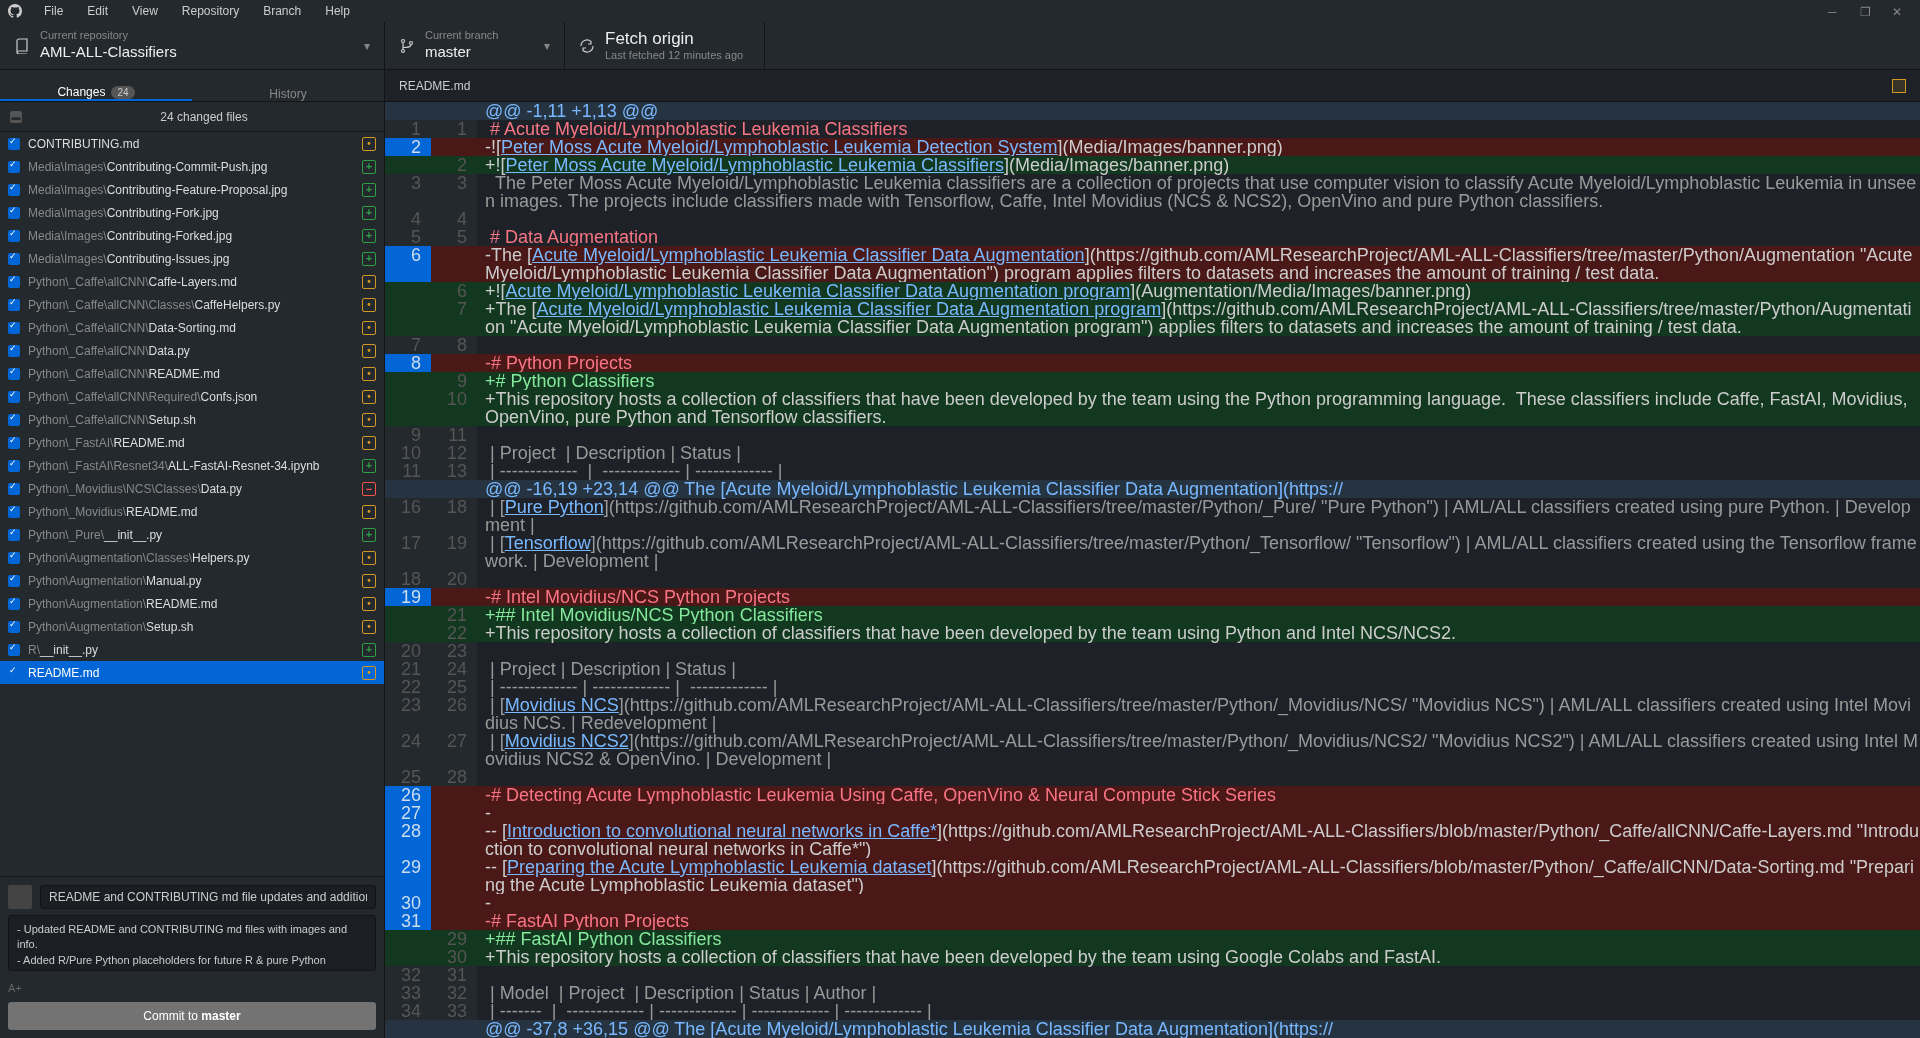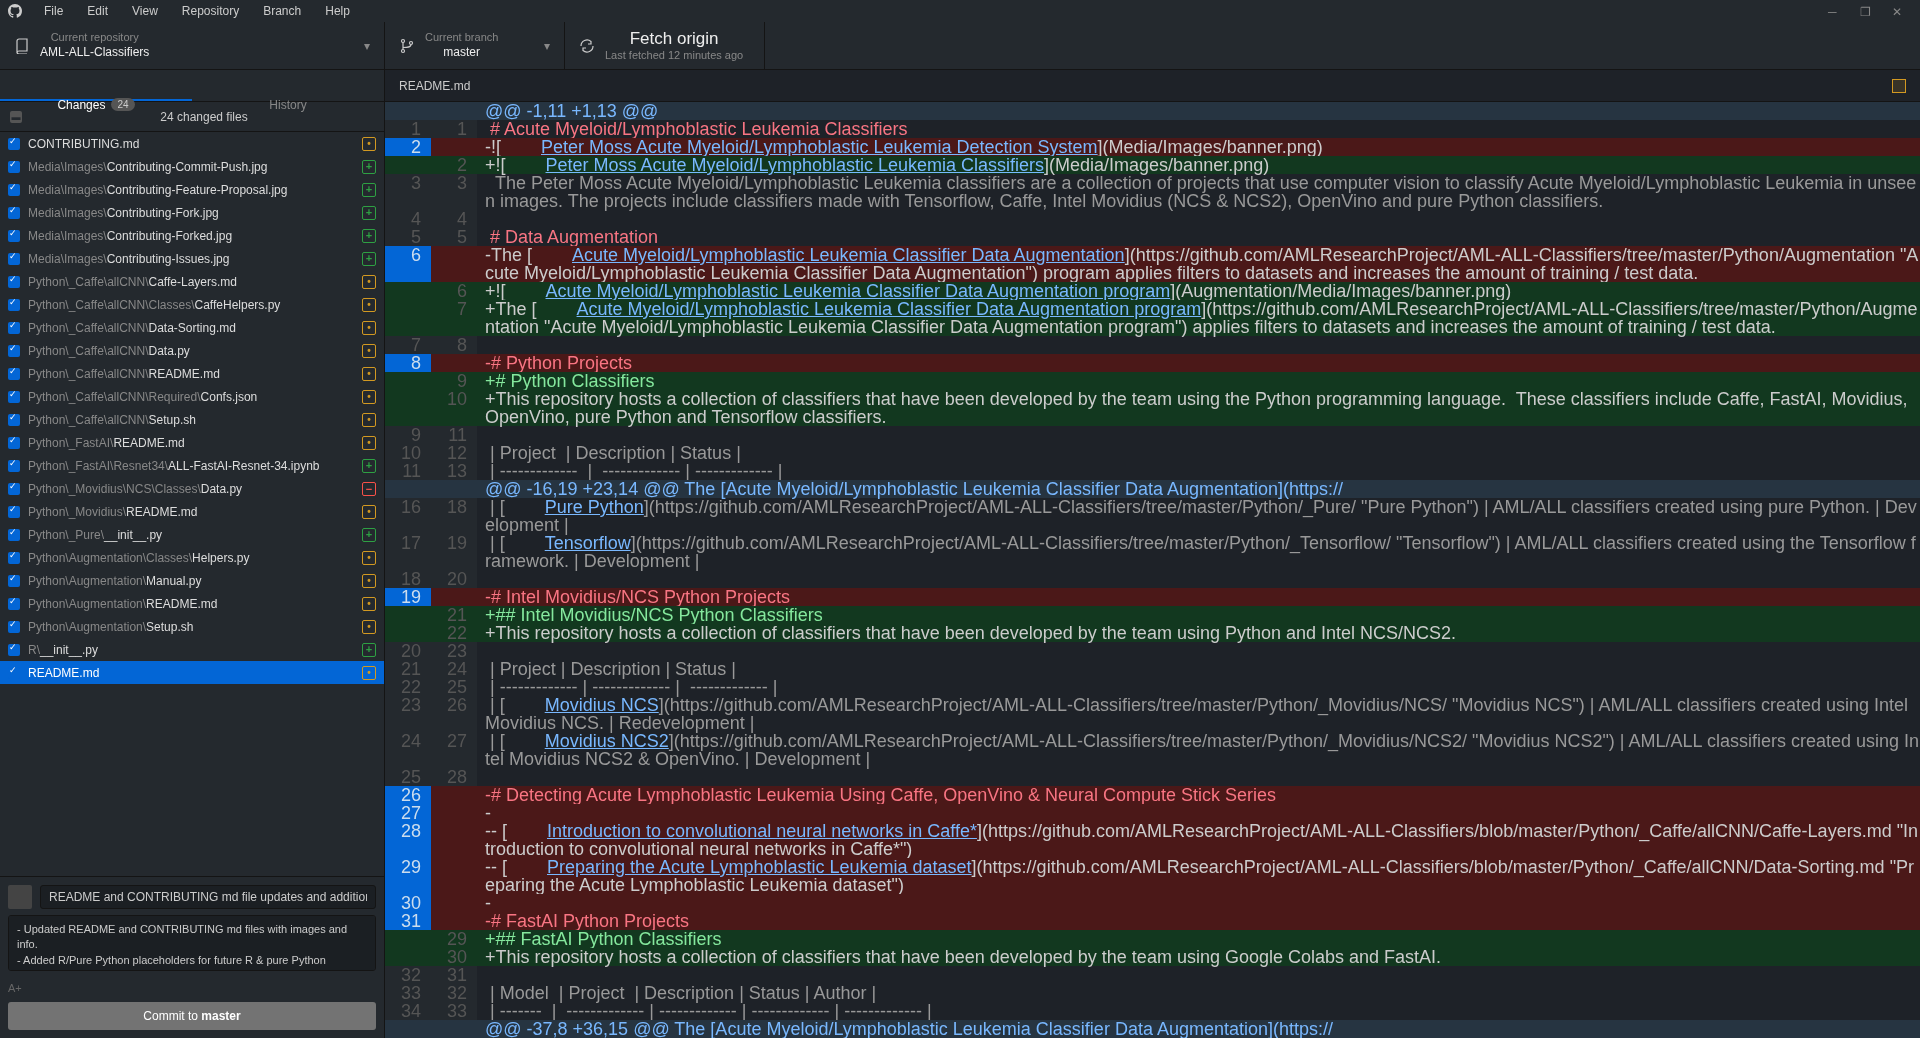--- a/index.html
+++ b/index.html
@@ -8,28 +8,28 @@
 .titlebar .logo{width:14px;height:14px;margin-right:12px;display:flex;align-items:center;}
 .titlebar .menus{display:flex;gap:4px;}
 .titlebar .menu-item{padding:2px 10px;color:#ccc;font-size:12px;cursor:pointer;}
 .titlebar .window-controls{margin-left:auto;display:flex;gap:20px;padding-right:8px;}
 .titlebar .wc{width:12px;height:12px;color:#888;}
 .toolbar{height:48px;background:#24292e;display:flex;border-bottom:1px solid #141414;}
 .tool-section{display:flex;align-items:center;padding:0 14px;border-right:1px solid #141414;position:relative;}
 .tool-section.repo{width:385px;}
 .tool-section.branch{width:180px;}
 .tool-section .icon{width:16px;height:16px;margin-right:10px;color:#ccc;}
-.tool-section .labels{display:flex;flex-direction:column;line-height:1.25;text-align:center;}
+.tool-section .labels{display:flex;flex-direction:column;line-height:1.25;}
 .tool-section .label-top{font-size:11px;color:#888;}
-.tool-section .label-bot{font-size:12px;color:#eee;font-weight:500;}
+.tool-section .label-bot{font-size:15px;color:#eee;font-weight:500;}
 .tool-section .chev{margin-left:auto;color:#888;}
 .main{display:flex;height:calc(100% - 70px);}
 .sidebar{width:385px;background:#24292e;display:flex;flex-direction:column;border-right:1px solid #141414;}
 .tabs{display:flex;height:32px;border-bottom:1px solid #141414;}
-.tab{flex:1;display:flex;align-items:flex-start;justify-content:center;font-size:12px;color:#888;cursor:pointer;margin-top:28px;}
+.tab{flex:1;display:flex;align-items:flex-end;justify-content:center;font-size:12px;color:#888;cursor:pointer;margin-top:28px;}
 .tab.active{color:#fff;border-bottom:2px solid #0366d6;}
 .tab .badge{background:#555;border-radius:8px;padding:1px 6px;font-size:10px;margin-left:6px;color:#ccc;}
 .summary{height:30px;display:flex;align-items:center;padding:0 10px;border-bottom:1px solid #141414;}
 .summary .chk{width:12px;height:12px;background:#555;border-radius:2px;margin-right:12px;display:flex;align-items:center;justify-content:center;color:#24292e;font-size:9px;font-weight:bold;}
 .summary .txt{flex:1;text-align:center;color:#ccc;font-size:12px;}
 .filelist{flex:1;overflow-y:auto;}
 .file-row{height:23px;display:flex;align-items:center;padding:0 8px;cursor:pointer;}
 .file-row.selected{background:#0366d6;}
 .file-row .chk{width:12px;height:12px;background:#0366d6;border-radius:2px;margin-right:8px;position:relative;}
 .file-row .chk::after{content:"✓";position:absolute;top:-2px;left:1px;font-size:9px;color:#fff;}
@@ -60,21 +60,21 @@
 .dr .code{padding-left:8px;white-space:pre-wrap;word-break:break-all;flex:1;}
 .dr.hunk .ln{background:#263441;}
 .dr.hunk .code{background:#263441;color:#79b8ff;}
 .dr.del .ln.old{background:#24292e;}
 .dr.del .code{background:#4b1818;color:#ccc;}
 .dr.del .ln{background:#4b1818;}
 .dr.del .ln.old{background:#0366d6;color:#cde;}
 .dr.add .ln{background:#12381f;}
 .dr.add .code{background:#12381f;color:#ccc;}
 .dr.ctx .code{color:#999;}
-.dr .lk{color:#79b8ff;text-decoration:underline;margin-left:40px;}
+.dr .lk{color:#79b8ff;text-decoration:underline;}
 .dr .hd{color:#f97583;}
 .dr .hd2{color:#85e89d;text-align:right;}
 </style>
 </head>
 <body>
 
 <div class="titlebar">
   <span class="logo">
     <svg viewBox="0 0 16 16" fill="#ccc">
         <path d="M8 0C3.58 0 0 3.58 0 8c0 3.54 2.29 6.53 5.47 7.59.4.07.55-.17.55-.38 0-.19-.01-.82-.01-1.49-2.01.37-2.53-.49-2.69-.94-.09-.23-.48-.94-.82-1.13-.28-.15-.68-.52-.01-.53.63-.01 1.08.58 1.23.82.72 1.21 1.87.87 2.33.66.07-.52.28-.87.51-1.07-1.78-.2-3.64-.89-3.64-3.95 0-.87.31-1.59.82-2.15-.08-.2-.36-1.02.08-2.12 0 0 .67-.21 2.2.82.64-.18 1.32-.27 2-.27.68 0 1.36.09 2 .27 1.53-1.04 2.2-.82 2.2-.82.44 1.1.16 1.92.08 2.12.51.56.82 1.27.82 2.15 0 3.07-1.87 3.75-3.65 3.95.29.25.54.73.54 1.48 0 1.07-.01 1.93-.01 2.2 0 .21.15.46.55.38A8.013 8.013 0 0016 8c0-4.42-3.58-8-8-8z"></path>

